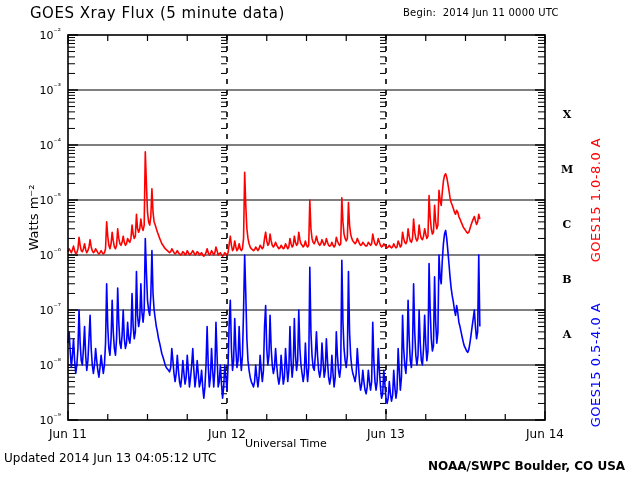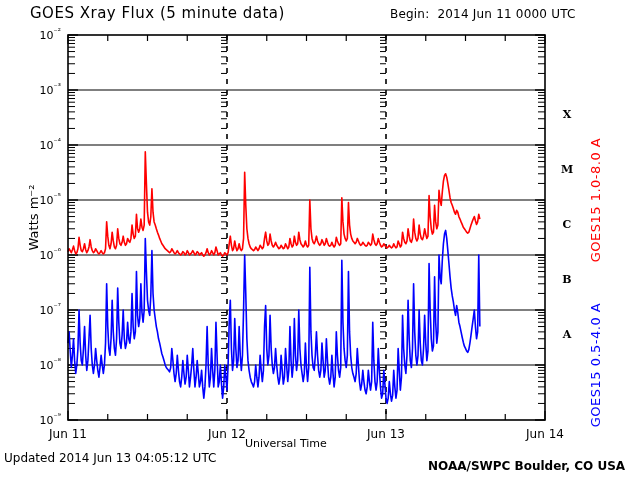--- a/index.html
+++ b/index.html
@@ -1,21 +1,21 @@
 <!DOCTYPE html>
 <html><head>
 <meta charset="utf-8">
 <style>
   html,body{margin:0;padding:0;background:#ffffff;}
   body{width:640px;height:480px;overflow:hidden;
        font-family:"DejaVu Sans",sans-serif;color:#000;}
   #root{position:relative;width:640px;height:480px;}
   .txt{position:absolute;white-space:pre;font-family:"DejaVu Sans",sans-serif;}
   #title{left:30px;top:4px;font-size:15px;letter-spacing:.5px;}
-  #begin{left:390px;top:7px;font-size:12px;letter-spacing:.2px;}
+  #begin{left:403px;top:7px;font-size:10px;letter-spacing:.2px;}
   #ylabel{left:-22px;top:210px;width:110px;text-align:center;font-size:13px;
           transform:rotate(-90deg);transform-origin:center center;}
   #xlabel{left:245px;top:437px;font-size:11px;}
   #updated{left:4px;top:451px;font-size:12px;}
   #credit{left:428px;top:459px;font-size:12px;font-weight:bold;}
   svg{position:absolute;left:0;top:0;}
   .ytick{font-size:11px;}
   .sup{font-size:8px;}
   .xtick{font-size:12px;}
   .cls{font-size:11px;font-weight:bold;font-family:"DejaVu Serif",serif;}

